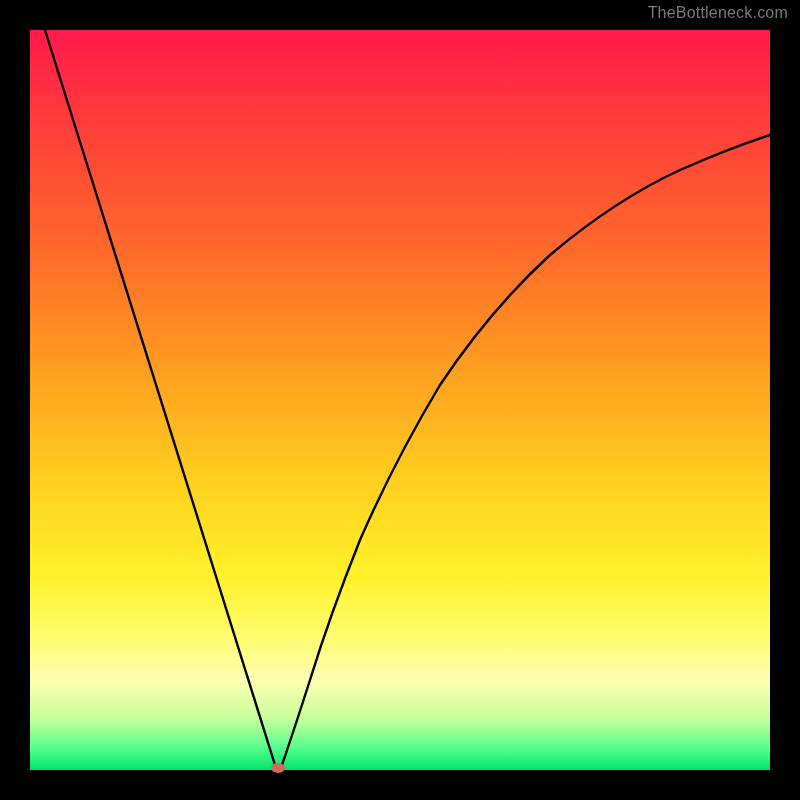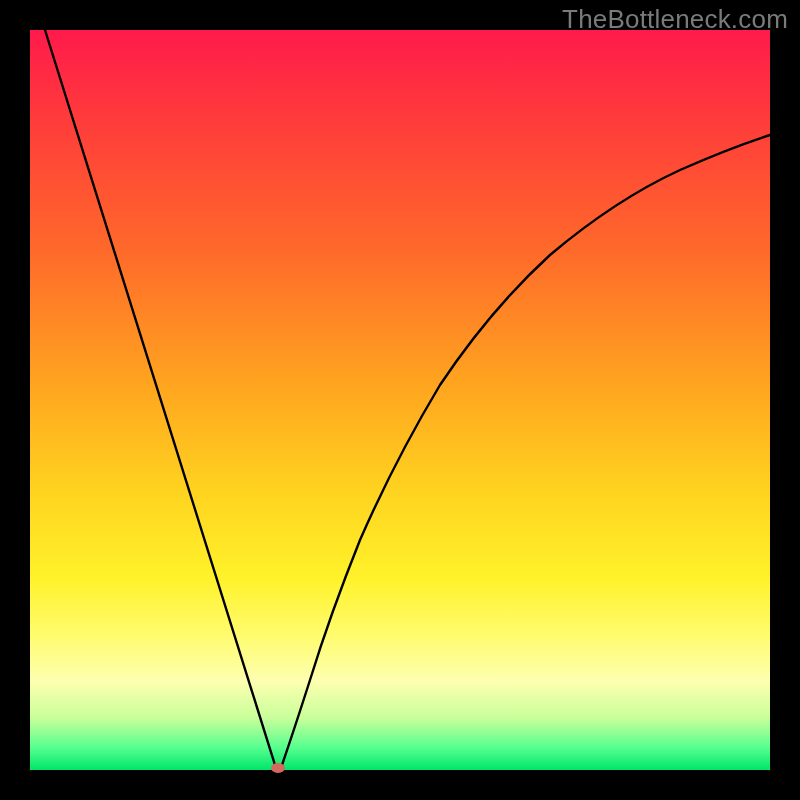--- a/index.html
+++ b/index.html
@@ -35,21 +35,21 @@
       #fdffb0 88%,
       #c8ff9a 93%,
       #56ff8f 97%,
       #00e56a 100%);
   }
   .watermark {
     position: absolute;
     top: 4px;
     right: 12px;
     font-family: Arial, Helvetica, sans-serif;
-    font-size: 26px;
+    font-size: 16px;
     color: #7a7a7a;
     letter-spacing: 0.2px;
     user-select: none;
   }
   svg.curve {
     position: absolute;
     top: 30px;
     left: 30px;
     width: 740px;
     height: 740px;

